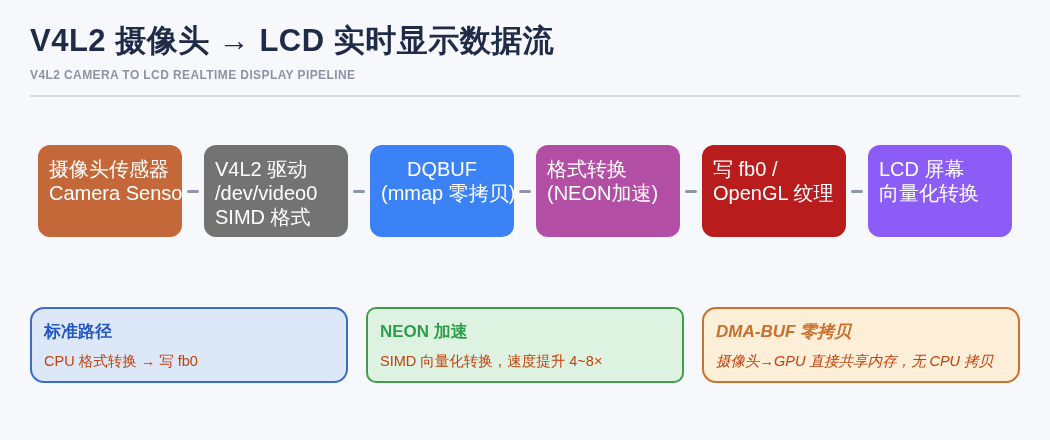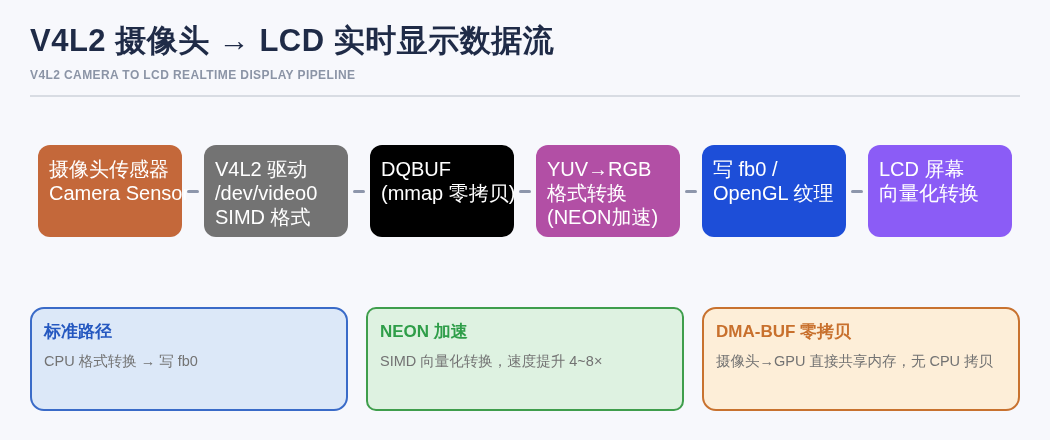--- a/index.html
+++ b/index.html
@@ -54,34 +54,34 @@
     border-radius: 2px;
     margin: 0 5px;
   }
   .cards {
     display: flex;
     gap: 18px;
     margin: 70px 30px 0 30px;
   }
   .card {
     flex: 1 1 0;
-    height: 104px;
+    height: 76px;
     border: 2px solid;
     border-radius: 14px;
     padding: 11px 12px;
   }
   .card-title {
     font-size: 17px;
     font-weight: 600;
     line-height: 24px;
   }
   .card-body {
     margin-top: 6px;
     font-size: 14.5px;
-    color: #737373;
+    color: #c2410c;
     line-height: 22px;
   }
 </style>
 </head>
 <body>
 
 <div class="header">
   <div class="title">V4L2 摄像头 → LCD 实时显示数据流</div>
   <div class="subtitle">V4L2 CAMERA TO LCD REALTIME DISPLAY PIPELINE</div>
 </div>
@@ -93,48 +93,47 @@
     <div class="line">摄像头传感器</div>
     <div class="line">Camera Sensor</div>
   </div>
   <div class="connector" style="background-color: rgb(141, 150, 171);"></div>
   <div class="stage" style="background-color: #737373;">
     <div class="line">V4L2 驱动</div>
     <div class="line">/dev/video0</div>
     <div class="line">SIMD 格式</div>
   </div>
   <div class="connector" style="background-color: rgb(141, 150, 171);"></div>
-  <div class="stage" style="background-color: #000000;">
+  <div class="stage" style="background-color: #3b82f6; text-align: center;">
     <div class="line">DQBUF</div>
     <div class="line">(mmap 零拷贝)</div>
   </div>
   <div class="connector" style="background-color: rgb(141, 150, 171);"></div>
   <div class="stage" style="background-color: rgb(178, 79, 165);">
-    <div class="line">YUV→RGB</div>
     <div class="line">格式转换</div>
     <div class="line">(NEON加速)</div>
   </div>
   <div class="connector" style="background-color: rgb(141, 150, 171);"></div>
-  <div class="stage" style="background-color: #1d4ed8;">
+  <div class="stage" style="background-color: #b91c1c;">
     <div class="line">写 fb0 /</div>
     <div class="line">OpenGL 纹理</div>
   </div>
   <div class="connector" style="background-color: rgb(141, 150, 171);"></div>
   <div class="stage" style="background-color: #8b5cf6;">
     <div class="line">LCD 屏幕</div>
     <div class="line">向量化转换</div>
   </div>
 </div>
 
 <div class="cards">
   <div class="card" style="background-color: rgb(220, 232, 248); border-color: rgb(58, 107, 200);">
     <div class="card-title" style="color: rgb(37, 88, 192);">标准路径</div>
     <div class="card-body">CPU 格式转换 → 写 fb0</div>
   </div>
   <div class="card" style="background-color: rgb(222, 242, 225); border-color: rgb(63, 158, 76); border-radius: 10px;">
     <div class="card-title" style="color: rgb(47, 158, 73);">NEON 加速</div>
     <div class="card-body">SIMD 向量化转换，速度提升 4~8×</div>
   </div>
-  <div class="card" style="background-color: rgb(253, 238, 216); border-color: rgb(200, 114, 47);">
+  <div class="card" style="background-color: rgb(253, 238, 216); border-color: rgb(200, 114, 47); font-style: italic;">
     <div class="card-title" style="color: rgb(200, 112, 45);">DMA-BUF 零拷贝</div>
     <div class="card-body">摄像头→GPU 直接共享内存，无 CPU 拷贝</div>
   </div>
 </div>
 
 </body></html>

